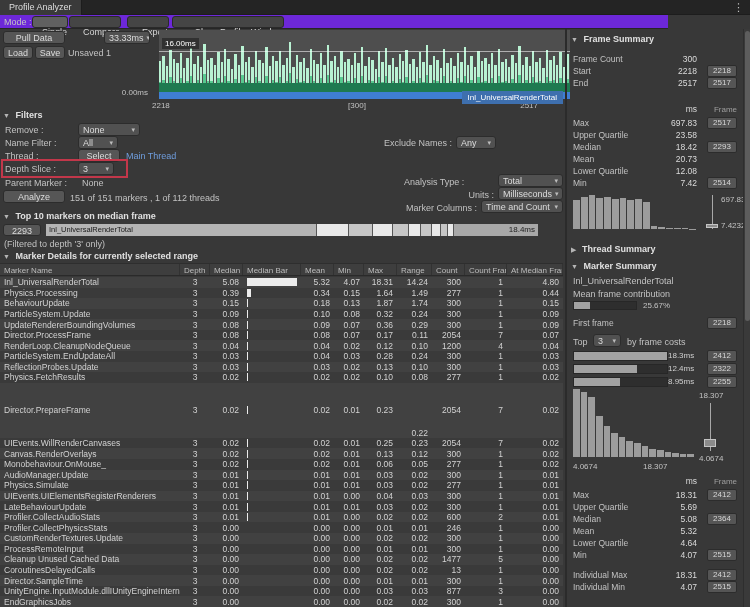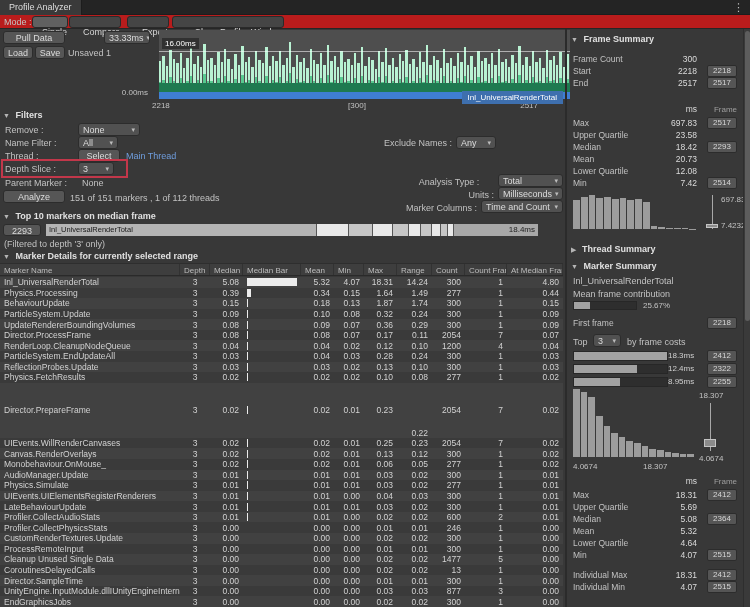--- a/index.html
+++ b/index.html
@@ -7,21 +7,21 @@
 body{font-family:"Liberation Sans",sans-serif}
 .window{position:relative;width:750px;height:607px;background:#383838;color:#cfcfcf;font-size:9px;overflow:hidden}
 .abs{position:absolute}
 .txt{position:absolute;color:#c2c2c2;line-height:12px;white-space:nowrap}
 .small{font-size:8px}
 .muted{color:#9f9f9f}
 
 .titlebar{position:absolute;left:0;top:0;width:750px;height:15px;background:#242424;border-bottom:1px solid #1d1d1d}
 .tab{position:absolute;left:0;top:0;height:15px;padding:2px 9px 0 9px;background:#3a3a3a;color:#dedede;border-right:1px solid #1d1d1d;white-space:nowrap}
 .menu-dots{position:absolute;right:6px;top:1px;color:#c0c0c0;font-size:11px;cursor:pointer}
-.toolbar{position:absolute;left:0;top:15px;width:750px;height:14px;background:#b91c1c;border-bottom:1px solid #262626}
+.toolbar{position:absolute;left:0;top:15px;width:668px;height:14px;background:#6d28d9;border-bottom:1px solid #262626}
 .tbtn{position:absolute;top:1px;height:12px;line-height:10px;text-align:right;background:#454545;border:1px solid #2a2a2a;border-radius:3px;color:#d6d6d6;cursor:pointer;padding-top:10px}
 .tbtn.active{background:#606060}
 
 .btn{position:absolute;background:#565656;border:1px solid #2c2c2c;border-radius:3px;color:#dcdcdc;text-align:center;line-height:10px;cursor:pointer;padding-top:1px}
 .dd{position:absolute;height:13px;background:#515151;border:1px solid #2c2c2c;border-radius:3px;color:#dcdcdc;padding:0 4px;cursor:pointer;display:flex;justify-content:space-between;align-items:center;white-space:nowrap;overflow:hidden}
 .dd .arr{font-size:7px;color:#bdbdbd;margin-left:3px}
 .sect{position:absolute;color:#e0e0e0;font-weight:bold;white-space:nowrap}
 .fold{font-size:7px;color:#b5b5b5;margin-right:3px;font-weight:normal}
 
 .graph{position:absolute;left:159px;top:30px;width:411px;height:69px;background:#4e4e4e;overflow:hidden;cursor:crosshair}
@@ -257,21 +257,21 @@
   <div class="btn" style="left:78px;top:149px;width:42px;height:13px">Select</div>
   <span class="txt bluetxt" style="left:126px;top:150px">Main Thread</span>
   <span class="txt" style="left:5px;top:163px">Depth Slice :</span>
   <div class="dd" style="left:78px;top:162px;width:36px">
     <span>3</span>
     <span class="arr">▾</span>
   </div>
   <div class="redbox"></div>
   <span class="txt" style="left:5px;top:177px">Parent Marker :</span>
   <span class="txt" style="left:82px;top:177px">None</span>
-  <span class="txt" style="left:404px;top:176px;width:90px;text-align:center">Analysis Type :</span>
+  <span class="txt" style="left:404px;top:176px;width:90px;text-align:left">Analysis Type :</span>
   <div class="dd" style="left:498px;top:174px;width:65px">
     <span>Total</span>
     <span class="arr">▾</span>
   </div>
   <span class="txt" style="left:404px;top:189px;width:90px;text-align:right">Units :</span>
   <div class="dd" style="left:498px;top:187px;width:65px">
     <span>Milliseconds</span>
     <span class="arr">▾</span>
   </div>
   <div class="btn" style="left:3px;top:190px;width:62px;height:13px">Analyze</div>
@@ -638,21 +638,21 @@
         <div class="cell" style="width: 58px;"></div>
         <div class="cell r" style="width: 33px;">0.00</div>
         <div class="cell r" style="width: 30px;">0.00</div>
         <div class="cell r" style="width: 33px;">0.01</div>
         <div class="cell r" style="width: 35px;">0.01</div>
         <div class="cell r" style="width: 33px;">300</div>
         <div class="cell r" style="width: 42px;">1</div>
         <div class="cell r" style="width: 56px;">0.00</div>
       </div>
       <div class="trow">
-        <div class="cell" style="width: 180px;">Cleanup Unused Single Data</div>
+        <div class="cell" style="width: 180px;">Cleanup Unused Cached Data</div>
         <div class="cell c" style="width: 30px;">3</div>
         <div class="cell r" style="width: 33px;">0.00</div>
         <div class="cell" style="width: 58px;"></div>
         <div class="cell r" style="width: 33px;">0.00</div>
         <div class="cell r" style="width: 30px;">0.00</div>
         <div class="cell r" style="width: 33px;">0.02</div>
         <div class="cell r" style="width: 35px;">0.02</div>
         <div class="cell r" style="width: 33px;">1477</div>
         <div class="cell r" style="width: 42px;">5</div>
         <div class="cell r" style="width: 56px;">0.00</div>

